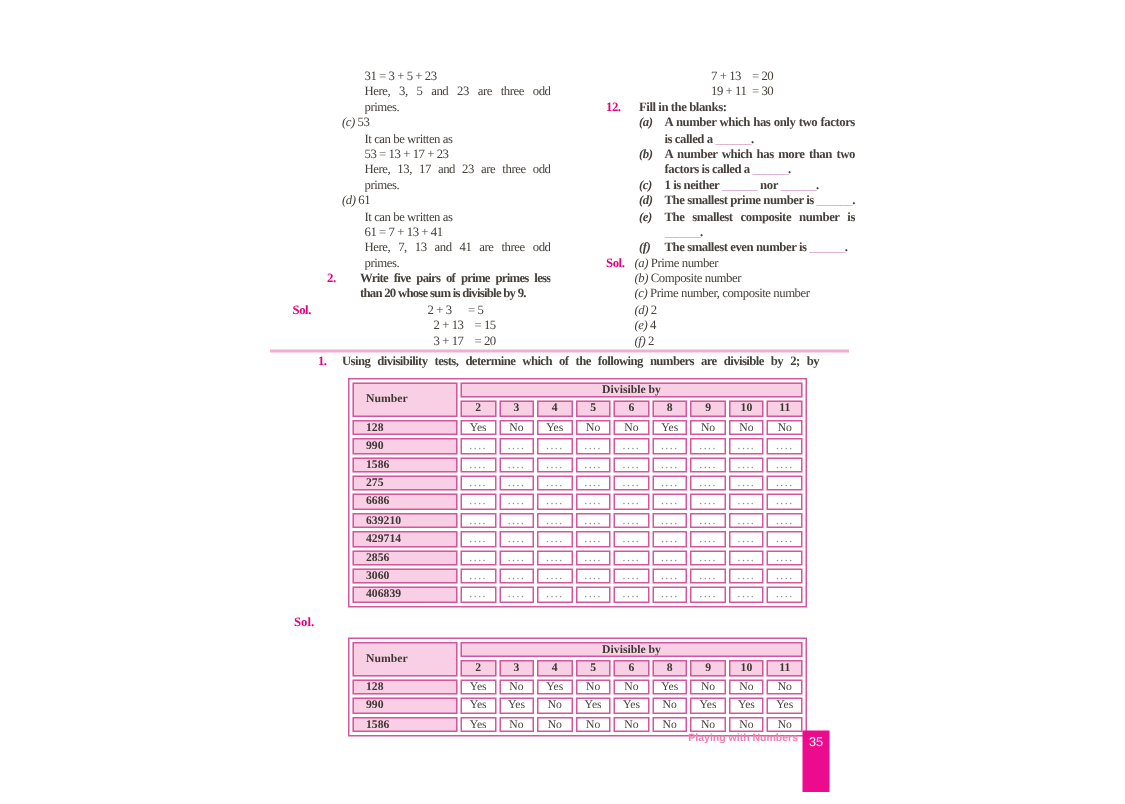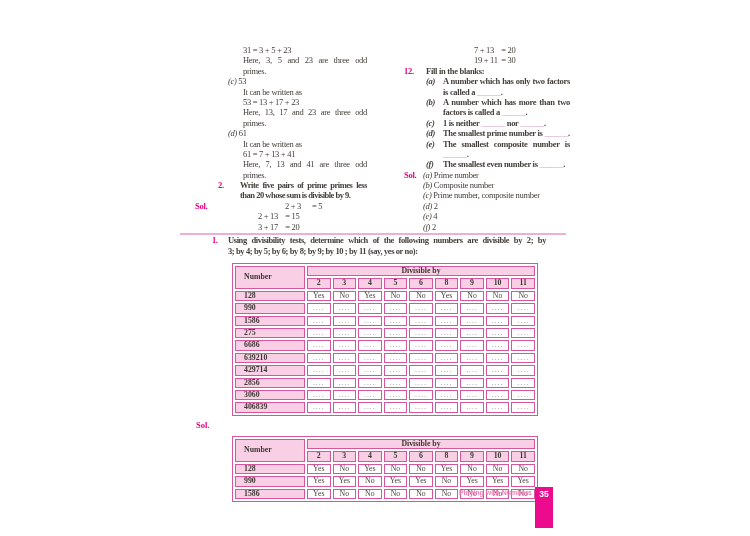--- a/index.html
+++ b/index.html
@@ -28,21 +28,21 @@
   .jline { text-align-last:justify; }
   .jline span { white-space:normal; }
   .ind1 { margin-left:33px; }
   .ind2 { margin-left:48px; width:124px; }
   .qnum { margin-left:23px; display:flex; }
   .qnum .bj { letter-spacing:-0.5px; }
   .qcont{ margin-left:45px; letter-spacing:-0.5px; }
   #leftcol .qnum .lab, #leftcol .solrow .lab { width:22px; }
   .solrow { display:flex; }
   #leftcol .solrow .eq { margin-left:68px; }
-  .eqrow { margin-left:63px; }
+  .eqrow { margin-left:94px; }
   #rightcol .eqR { margin-left:70px; }
   #rightcol .qnum { margin-left:0; }
   #rightcol .qnum .lab { width:22px; }
   .itemR { margin-left:22px; display:flex; }
   .contR { margin-left:39px; }
   .ansR  { margin-left:19px; }
   #rightcol .solrow .lab { width:19px; }
 
   
   .hdivider { height:2px; background:#f0aed2; }
@@ -65,21 +65,21 @@
   .divtable .valcell { background:#fff; }
   .divtable .dots { color:#8d8d8d; letter-spacing:1px; }
   col.numw { width:70px; }
 
   .sol2 { color:#e5007e; font-weight:bold; font-size:8.5px; line-height:10px; margin:4px 0 0 16px; }
 
   
   .chapter { position:absolute; right:218px; top:489px; font-family:"Liberation Sans", sans-serif;
              font-weight:bold; font-size:7px; color:#f07fb4; }
   .pagetab { position:absolute; left:535px; top:487px; width:18px; height:41px; background:#ec0b8d;
-             color:#fff; font-family:"Liberation Sans", sans-serif; font-weight:bold; font-size:8.5px;
+             color:#fff; font-family:"Liberation Sans", sans-serif; font-weight:normal; font-size:8.5px;
              text-align:center; padding-top:2px; }
 </style>
 </head>
 <body>
 
 <div class="canvas">
   <div class="content">
 
     <div class="topcols">
       <div id="leftcol">
@@ -164,21 +164,20 @@
         </div>
     </div>
 
     <div class="hdivider"></div>
 
 
     <div class="q1">
       <span class="lab">1.</span>
       <div class="q1text">
         <div class="q1l1">Using divisibility tests, determine which of the following numbers are divisible by 2; by</div>
-        <div>3; by 4; by 5; by 6; by 8; by 9; by 10 ; by 11 (say, yes or no):</div>
       </div>
     </div>
 
     <table class="divtable">
       <colgroup>
           <col class="numw">
           <col>
           <col>
           <col>
           <col>

